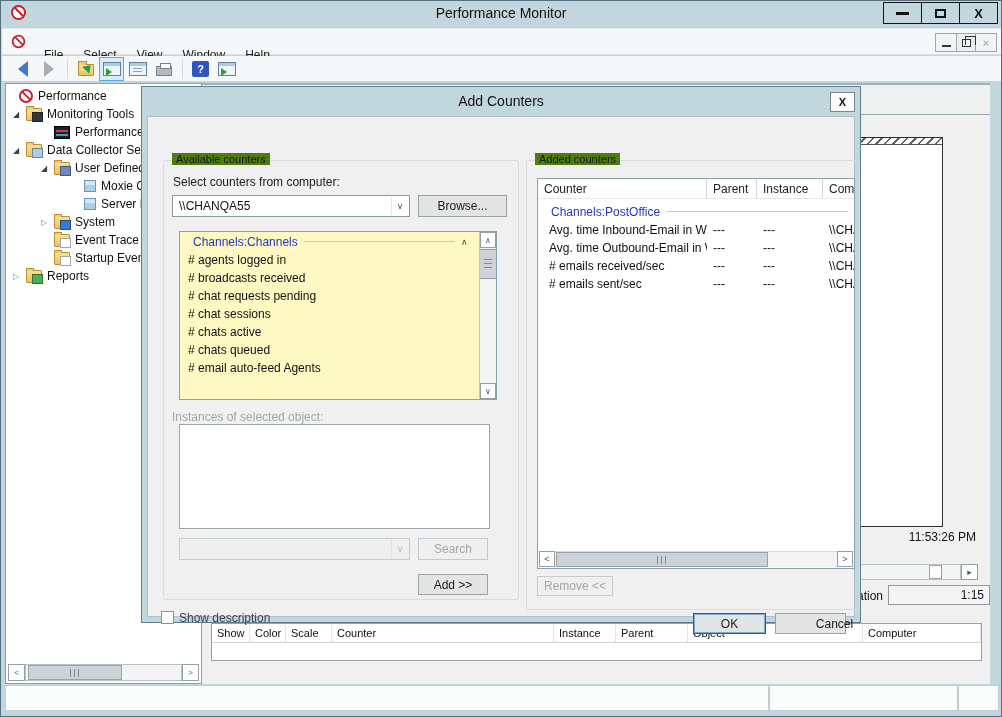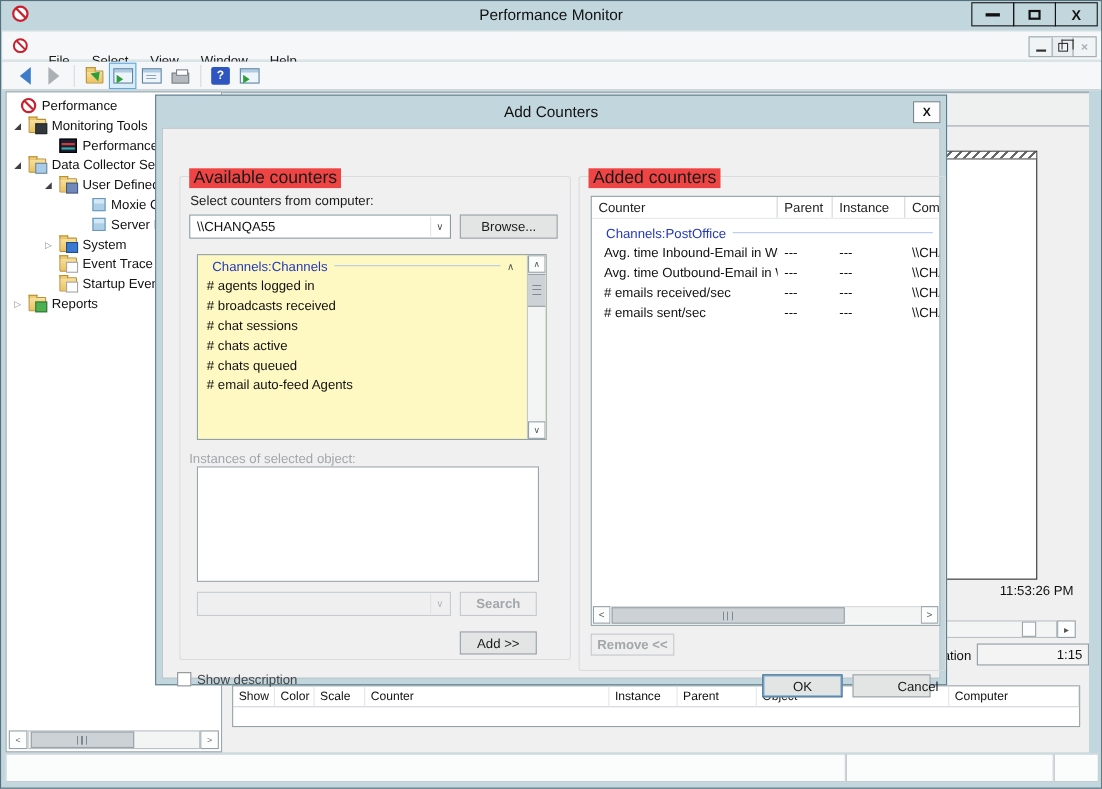--- a/index.html
+++ b/index.html
@@ -145,35 +145,35 @@
   .dialog { position:absolute; left:140px; top:85px; width:720px; height:537px; background:var(--chrome,#c2d7dd);
             border:1px solid #5f7d8a; z-index:10; }
   .dlg-title { position:absolute; left:0; top:0; width:100%; height:29px; text-align:center;
                font-size:14px; color:#111; line-height:28px; }
   .dlg-close { position:absolute; left:688px; top:5px; width:25px; height:20px; background:#fdfdfd;
                border:1px solid #7b858b; font-weight:bold; font-size:11px; color:#111;
                display:flex; align-items:center; justify-content:center; }
   .dlg-body { position:absolute; left:5px; top:29px; right:5px; bottom:5px; background:#f0f0f0;
               border:1px solid #aebfc6; }
   .group { position:absolute; border:1px solid #d9dcdd; border-radius:3px; }
-  .group-label { position:absolute; top:-8px; left:8px; background:#ef4444; padding:0 4px;
-                 font-size:16px; color:#1a1a1a; }
+  .group-label { position:absolute; top:-8px; left:8px; background:#4d7c0f; padding:0 4px;
+                 font-size:11px; color:#1a1a1a; }
   .grp-available { left:15px; top:43px; width:356px; height:440px; }
   .grp-added     { left:378px; top:43px; width:334px; height:450px; }
   .small-label { position:absolute; font-size:12px; color:#1a1a1a; }
   .small-label.dim { color:#a2a7aa; }
   .combo { position:absolute; background:#fff; border:1px solid #8a9ba3; height:22px; font-size:12px;
            display:flex; align-items:center; padding-left:6px; color:#111; }
   .combo .carrow { position:absolute; right:1px; top:1px; bottom:1px; width:17px; display:flex;
            align-items:center; justify-content:center; color:#555; font-size:9px; border-left:1px solid #e2e6e8; }
   .combo.disabled { background:#efefef; border-color:#c6cdd1; color:#9aa0a3; }
   .combo.disabled .carrow { color:#b3babe; border-left-color:#dfe2e4; }
   .btn { position:absolute; background:#e3e5e4; border:1px solid #98a2a8; font-size:12px; color:#1a1a1a;
          display:flex; align-items:center; justify-content:center; }
-  .btn.disabled { background:#efefef; border-color:#c3c9cc; color:#a2a7aa;font-weight:bold; }
+  .btn.disabled { background:#efefef; border-color:#c3c9cc; color:#a2a7aa; }
   .btn.focused { border:1px solid #2b5f8a; box-shadow:inset 0 0 0 1px #79abd4; }
 
   .clist { position:absolute; left:15px; top:70px; width:318px; height:169px; background:#fef9c3;
            border:1px solid #8fa0a8; overflow:hidden; }
   .clist-inner { position:absolute; left:0; top:0; right:17px; }
   .grp-row { height:19px; display:flex; align-items:center; font-size:12px; }
   .grp-row .gname { color:var(--accent,#2438bb); margin-left:13px; white-space:nowrap; }
   .grp-row .gline { flex:1; height:1px; background:#b9c9e8; margin:0 6px; }
   .grp-row .gchev { width:18px; color:#555; font-size:9px; }
   .citem { height:18px; font-size:12px; color:#111; padding-left:8px; display:flex; align-items:center;
@@ -396,20 +396,21 @@
 
         <div class="clist">
           <div class="clist-inner">
               <div class="grp-row">
                 <span class="gname">Channels:Channels</span>
                 <span class="gline"></span>
                 <span class="gchev">∧</span>
               </div>
               <div class="citem"># agents logged in</div>
               <div class="citem"># broadcasts received</div>
+              <div class="citem"># chat requests pending</div>
               <div class="citem"># chat sessions</div>
               <div class="citem"># chats active</div>
               <div class="citem"># chats queued</div>
               <div class="citem"># email auto-feed Agents</div>
             </div>
           <div class="vscroll">
             <div class="sb-btn up">∧</div>
             <div class="sb-thumb">
                 <span class="grip-v"></span>
               </div>

